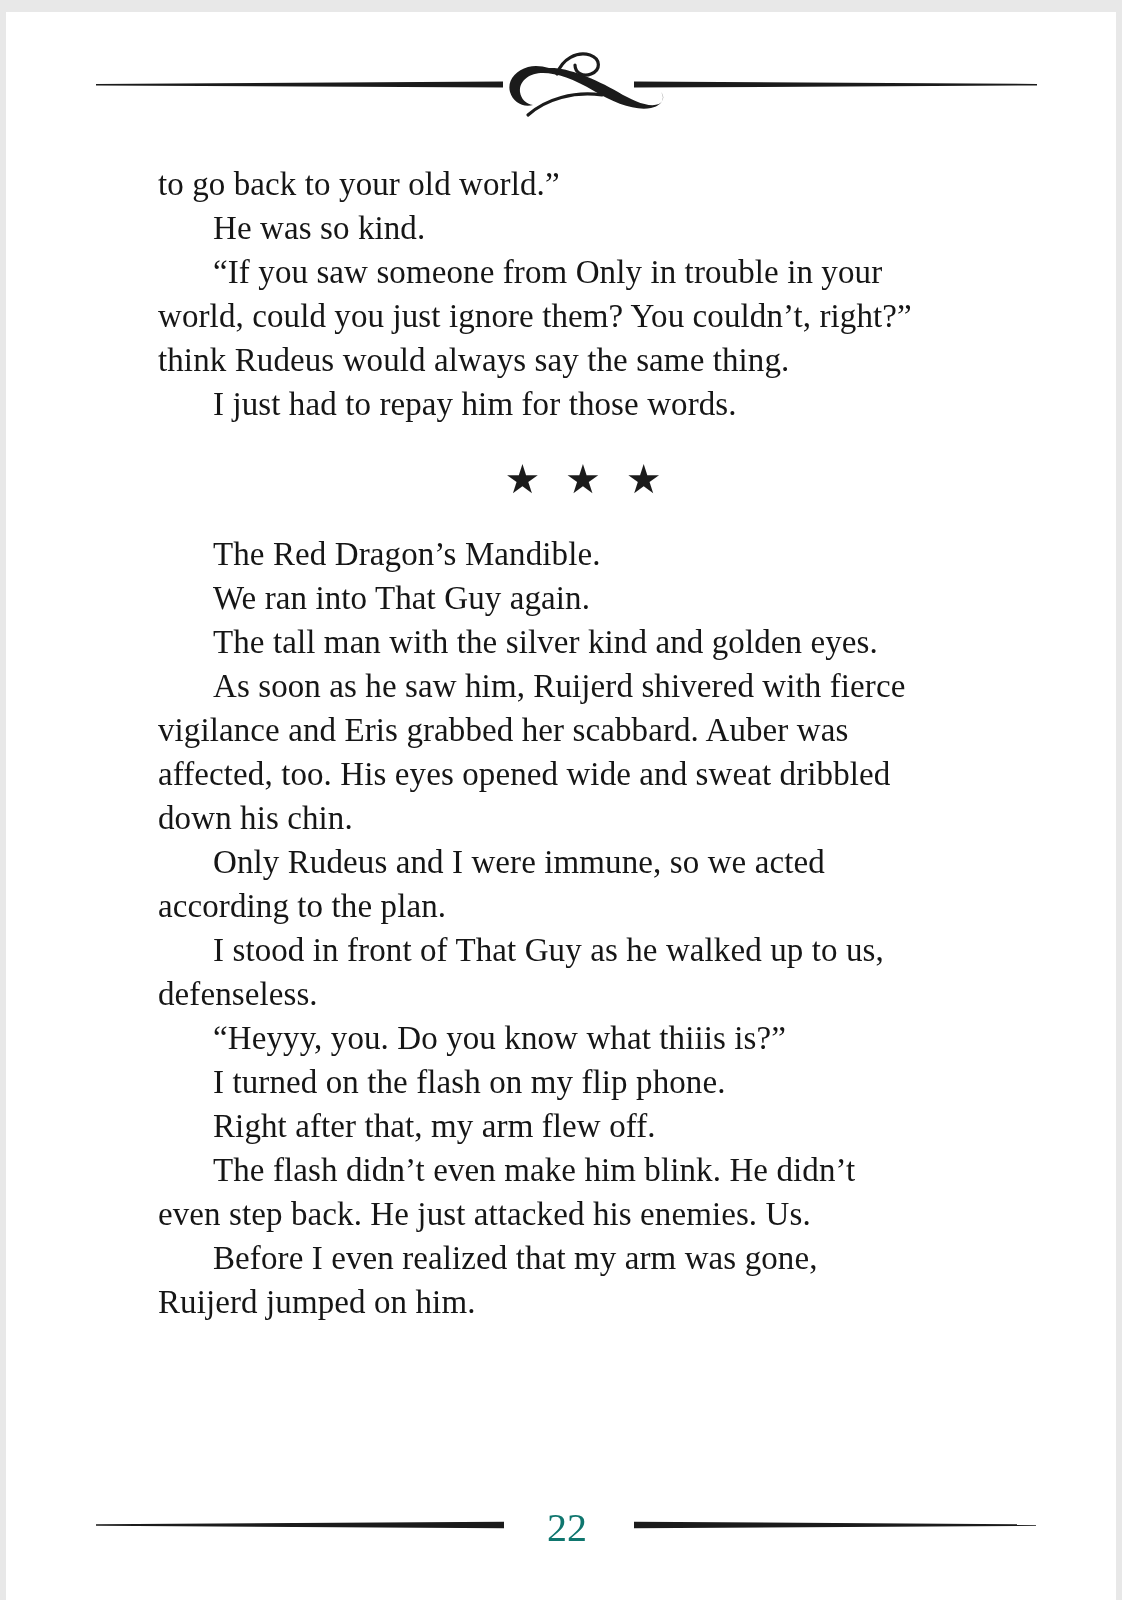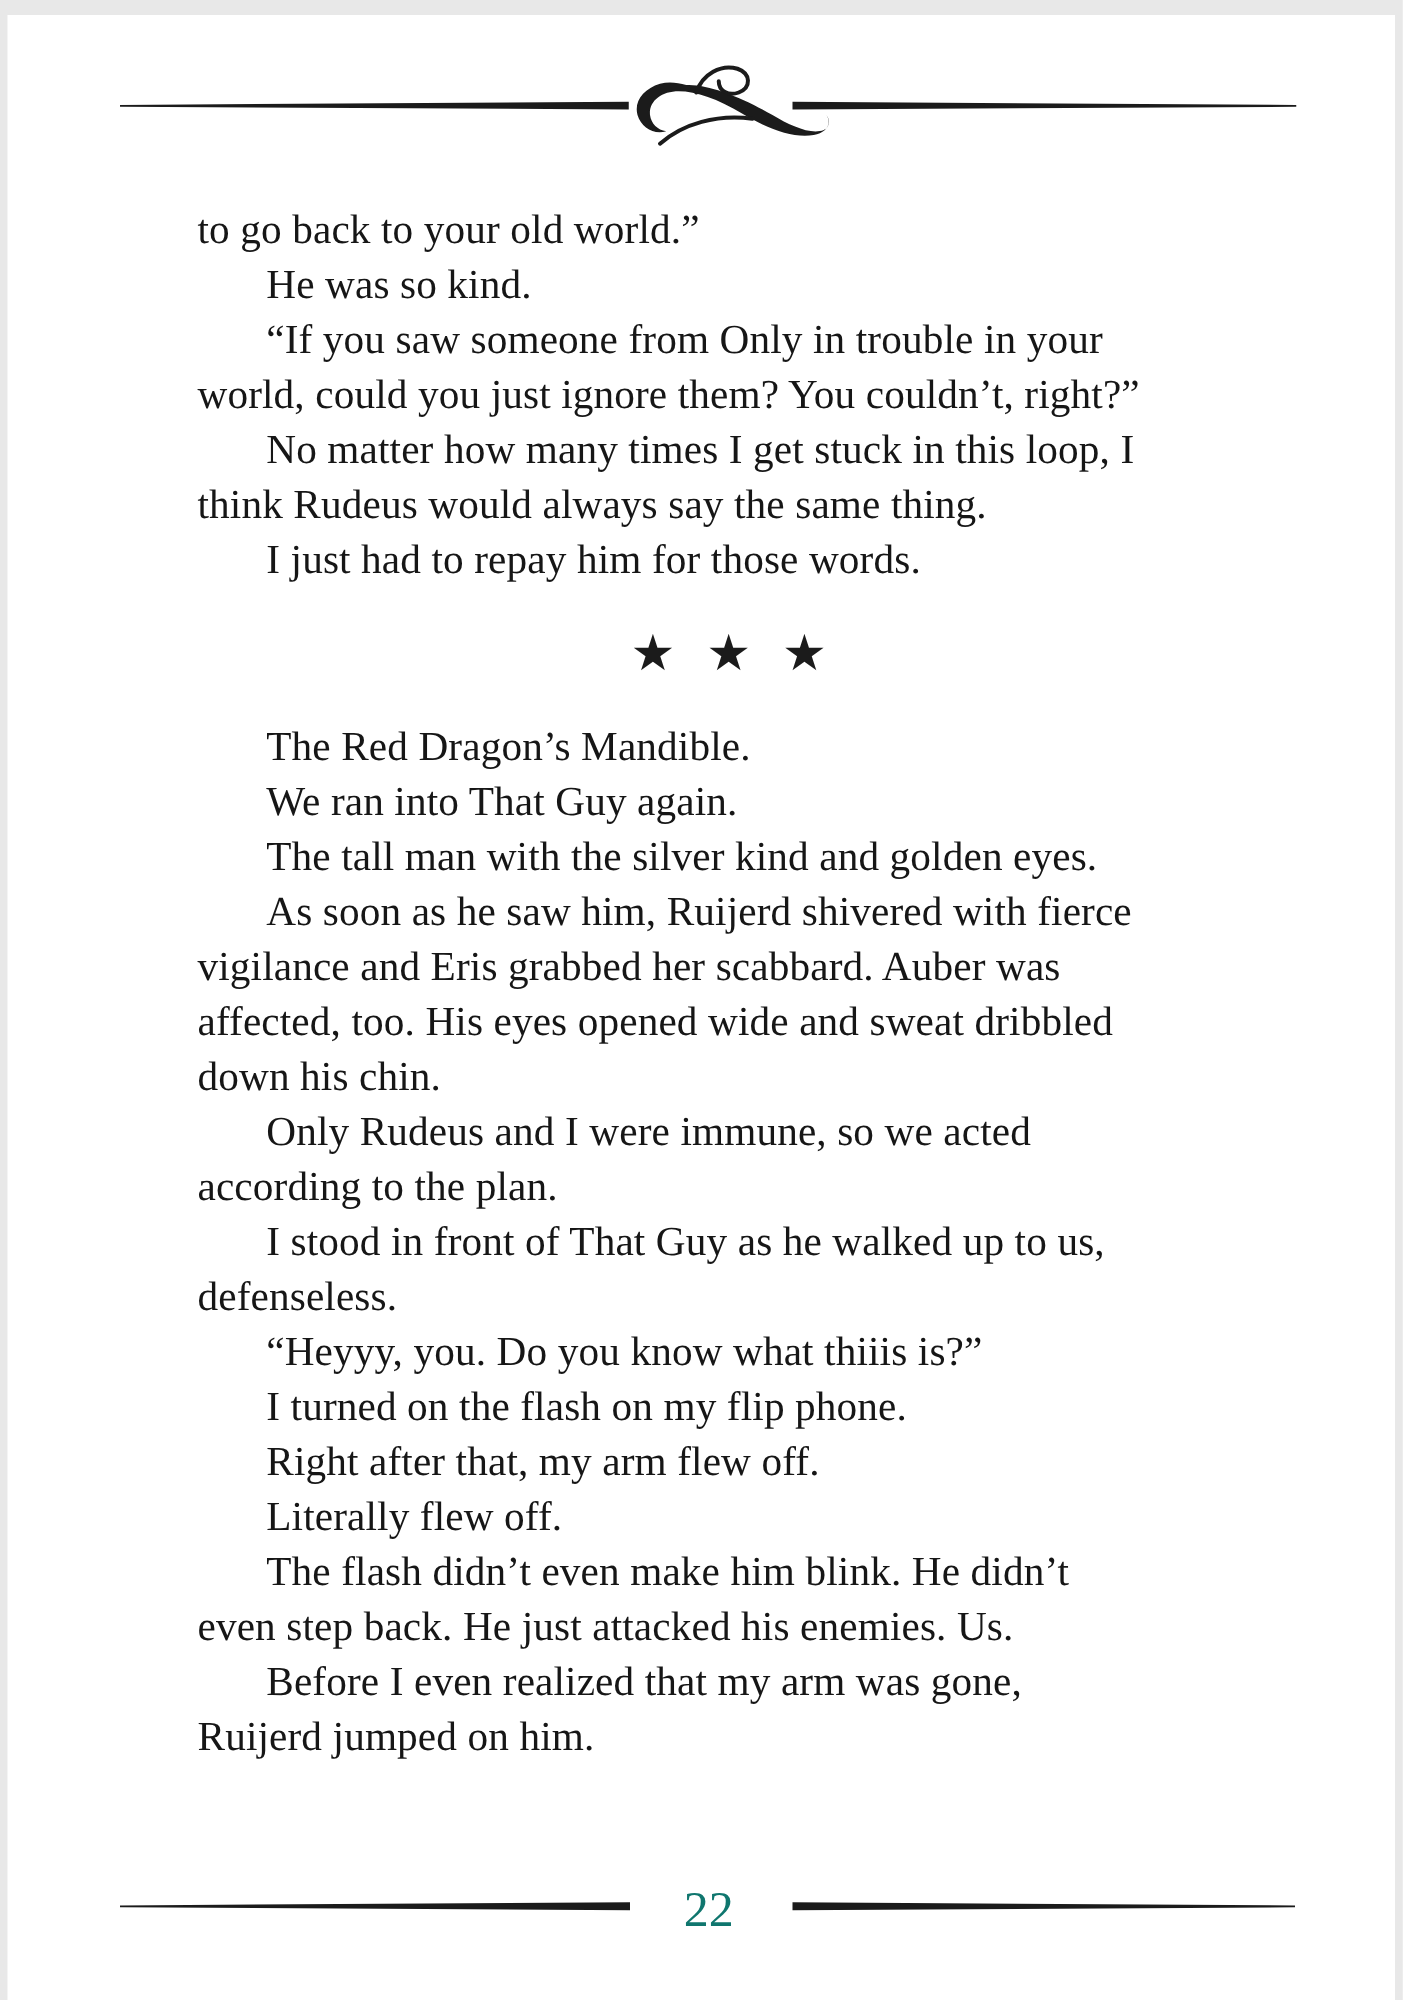--- a/index.html
+++ b/index.html
@@ -100,39 +100,37 @@
     <path class="ink-stroke" d="M 551 62 C 556 47, 571 39, 584 43 C 595 47, 595 58, 585 62 C 577 65, 569 61, 569 53"></path>
 
     <path class="ink-stroke" d="M 522 103 C 540 87, 568 79, 596 83"></path>
   </svg>
 
   <div class="body-text">
       <div class="text-line">to go back to your old world.”</div>
       <div class="text-line indent">He was so kind.</div>
       <div class="text-line indent">“If you saw someone from Only in trouble in your</div>
       <div class="text-line">world, could you just ignore them? You couldn’t, right?”</div>
-      <div class="text-line indent">No matter how many times I get stuck in this loop, I</div>
       <div class="text-line">think Rudeus would always say the same thing.</div>
       <div class="text-line indent">I just had to repay him for those words.</div>
       <div class="scene-break">★ ★ ★</div>
       <div class="text-line indent">The Red Dragon’s Mandible.</div>
       <div class="text-line indent">We ran into That Guy again.</div>
       <div class="text-line indent">The tall man with the silver kind and golden eyes.</div>
       <div class="text-line indent">As soon as he saw him, Ruijerd shivered with fierce</div>
       <div class="text-line">vigilance and Eris grabbed her scabbard. Auber was</div>
       <div class="text-line">affected, too. His eyes opened wide and sweat dribbled</div>
       <div class="text-line">down his chin.</div>
       <div class="text-line indent">Only Rudeus and I were immune, so we acted</div>
       <div class="text-line">according to the plan.</div>
       <div class="text-line indent">I stood in front of That Guy as he walked up to us,</div>
       <div class="text-line">defenseless.</div>
       <div class="text-line indent">“Heyyy, you. Do you know what thiiis is?”</div>
       <div class="text-line indent">I turned on the flash on my flip phone.</div>
       <div class="text-line indent">Right after that, my arm flew off.</div>
-      <div class="text-line indent">Literally flew off.</div>
       <div class="text-line indent">The flash didn’t even make him blink. He didn’t</div>
       <div class="text-line">even step back. He just attacked his enemies. Us.</div>
       <div class="text-line indent">Before I even realized that my arm was gone,</div>
       <div class="text-line">Ruijerd jumped on him.</div>
     </div>
 
   <div class="footer">
     <svg class="footer-lines" viewBox="0 0 1122 60" aria-hidden="true">
       <polygon class="ink-fill" points="90,29.3 498,26.8 498,33.2 90,30.8"></polygon>
       <polygon class="ink-fill" points="628,26.8 1030,29.3 1030,30.8 628,33.2"></polygon>

